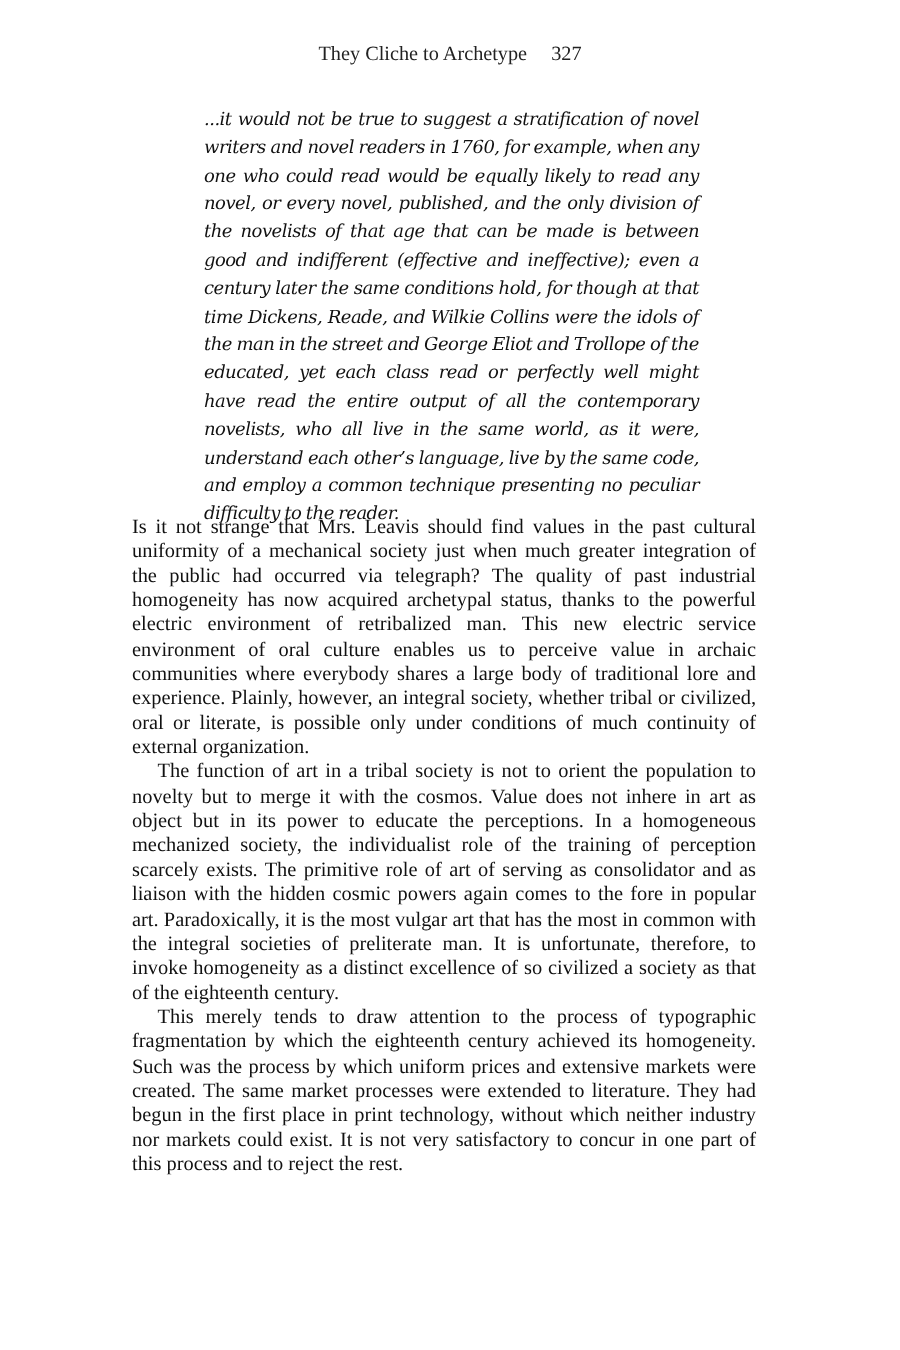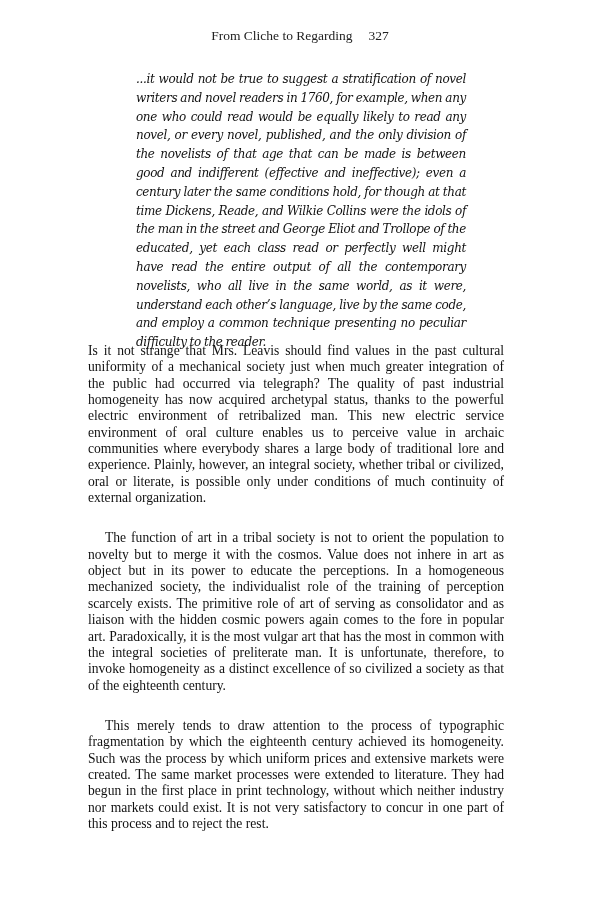--- a/index.html
+++ b/index.html
@@ -13,27 +13,27 @@
     position:absolute; left:136px; top:70px; width:330px;
     font-family:"DejaVu Serif", serif; font-style:italic; font-size:12px;
     line-height:18.8px; text-align:justify; letter-spacing:-0.35px; word-spacing:-0.5px;
   }
   .body {
     position:absolute; left:88px; top:343px; width:416px;
     font-family:"Liberation Serif", serif; font-size:13.6px; line-height:16.35px;
     text-align:justify;
   }
   .body p { margin:0; }
-  .body p.indent { text-indent:17px;margin-top:24px; }
+  .body p.indent { text-indent:17px; }
 </style>
 </head>
 <body>
 
 <div class="header">
-  <span>From Cliche to Regarding</span><span class="pg">327</span>
+  <span>They Cliche to Archetype</span><span class="pg">327</span>
 </div>
 
 <div class="quote">...it would not be true to suggest a stratification of novel writers and novel readers in 1760, for example, when any one who could read would be equally likely to read any novel, or every novel, published, and the only division of the novelists of that age that can be made is between good and indifferent (effective and ineffective); even a century later the same conditions hold, for though at that time Dickens, Reade, and Wilkie Collins were the idols of the man in the street and George Eliot and Trollope of the educated, yet each class read or perfectly well might have read the entire output of all the contemporary novelists, who all live in the same world, as it were, understand each other’s language, live by the same code, and employ a common technique presenting no peculiar difficulty to the reader.</div>
 
 <div class="body">
   <p>Is it not strange that Mrs. Leavis should find values in the past cultural uniformity of a mechanical society just when much greater integration of the public had occurred via telegraph? The quality of past industrial homogeneity has now acquired archetypal status, thanks to the powerful electric environment of retribalized man. This new electric service environment of oral culture enables us to perceive value in archaic communities where everybody shares a large body of traditional lore and experience. Plainly, however, an integral society, whether tribal or civilized, oral or literate, is possible only under conditions of much continuity of external organization.</p>
   <p class="indent">The function of art in a tribal society is not to orient the population to novelty but to merge it with the cosmos. Value does not inhere in art as object but in its power to educate the perceptions. In a homogeneous mechanized society, the individualist role of the training of perception scarcely exists. The primitive role of art of serving as consolidator and as liaison with the hidden cosmic powers again comes to the fore in popular art. Paradoxically, it is the most vulgar art that has the most in common with the integral societies of preliterate man. It is unfortunate, therefore, to invoke homogeneity as a distinct excellence of so civilized a society as that of the eighteenth century.</p>
   <p class="indent">This merely tends to draw attention to the process of typographic fragmentation by which the eighteenth century achieved its homogeneity. Such was the process by which uniform prices and extensive markets were created. The same market processes were extended to literature. They had begun in the first place in print technology, without which neither industry nor markets could exist. It is not very satisfactory to concur in one part of this process and to reject the rest.</p>
 </div>
 

